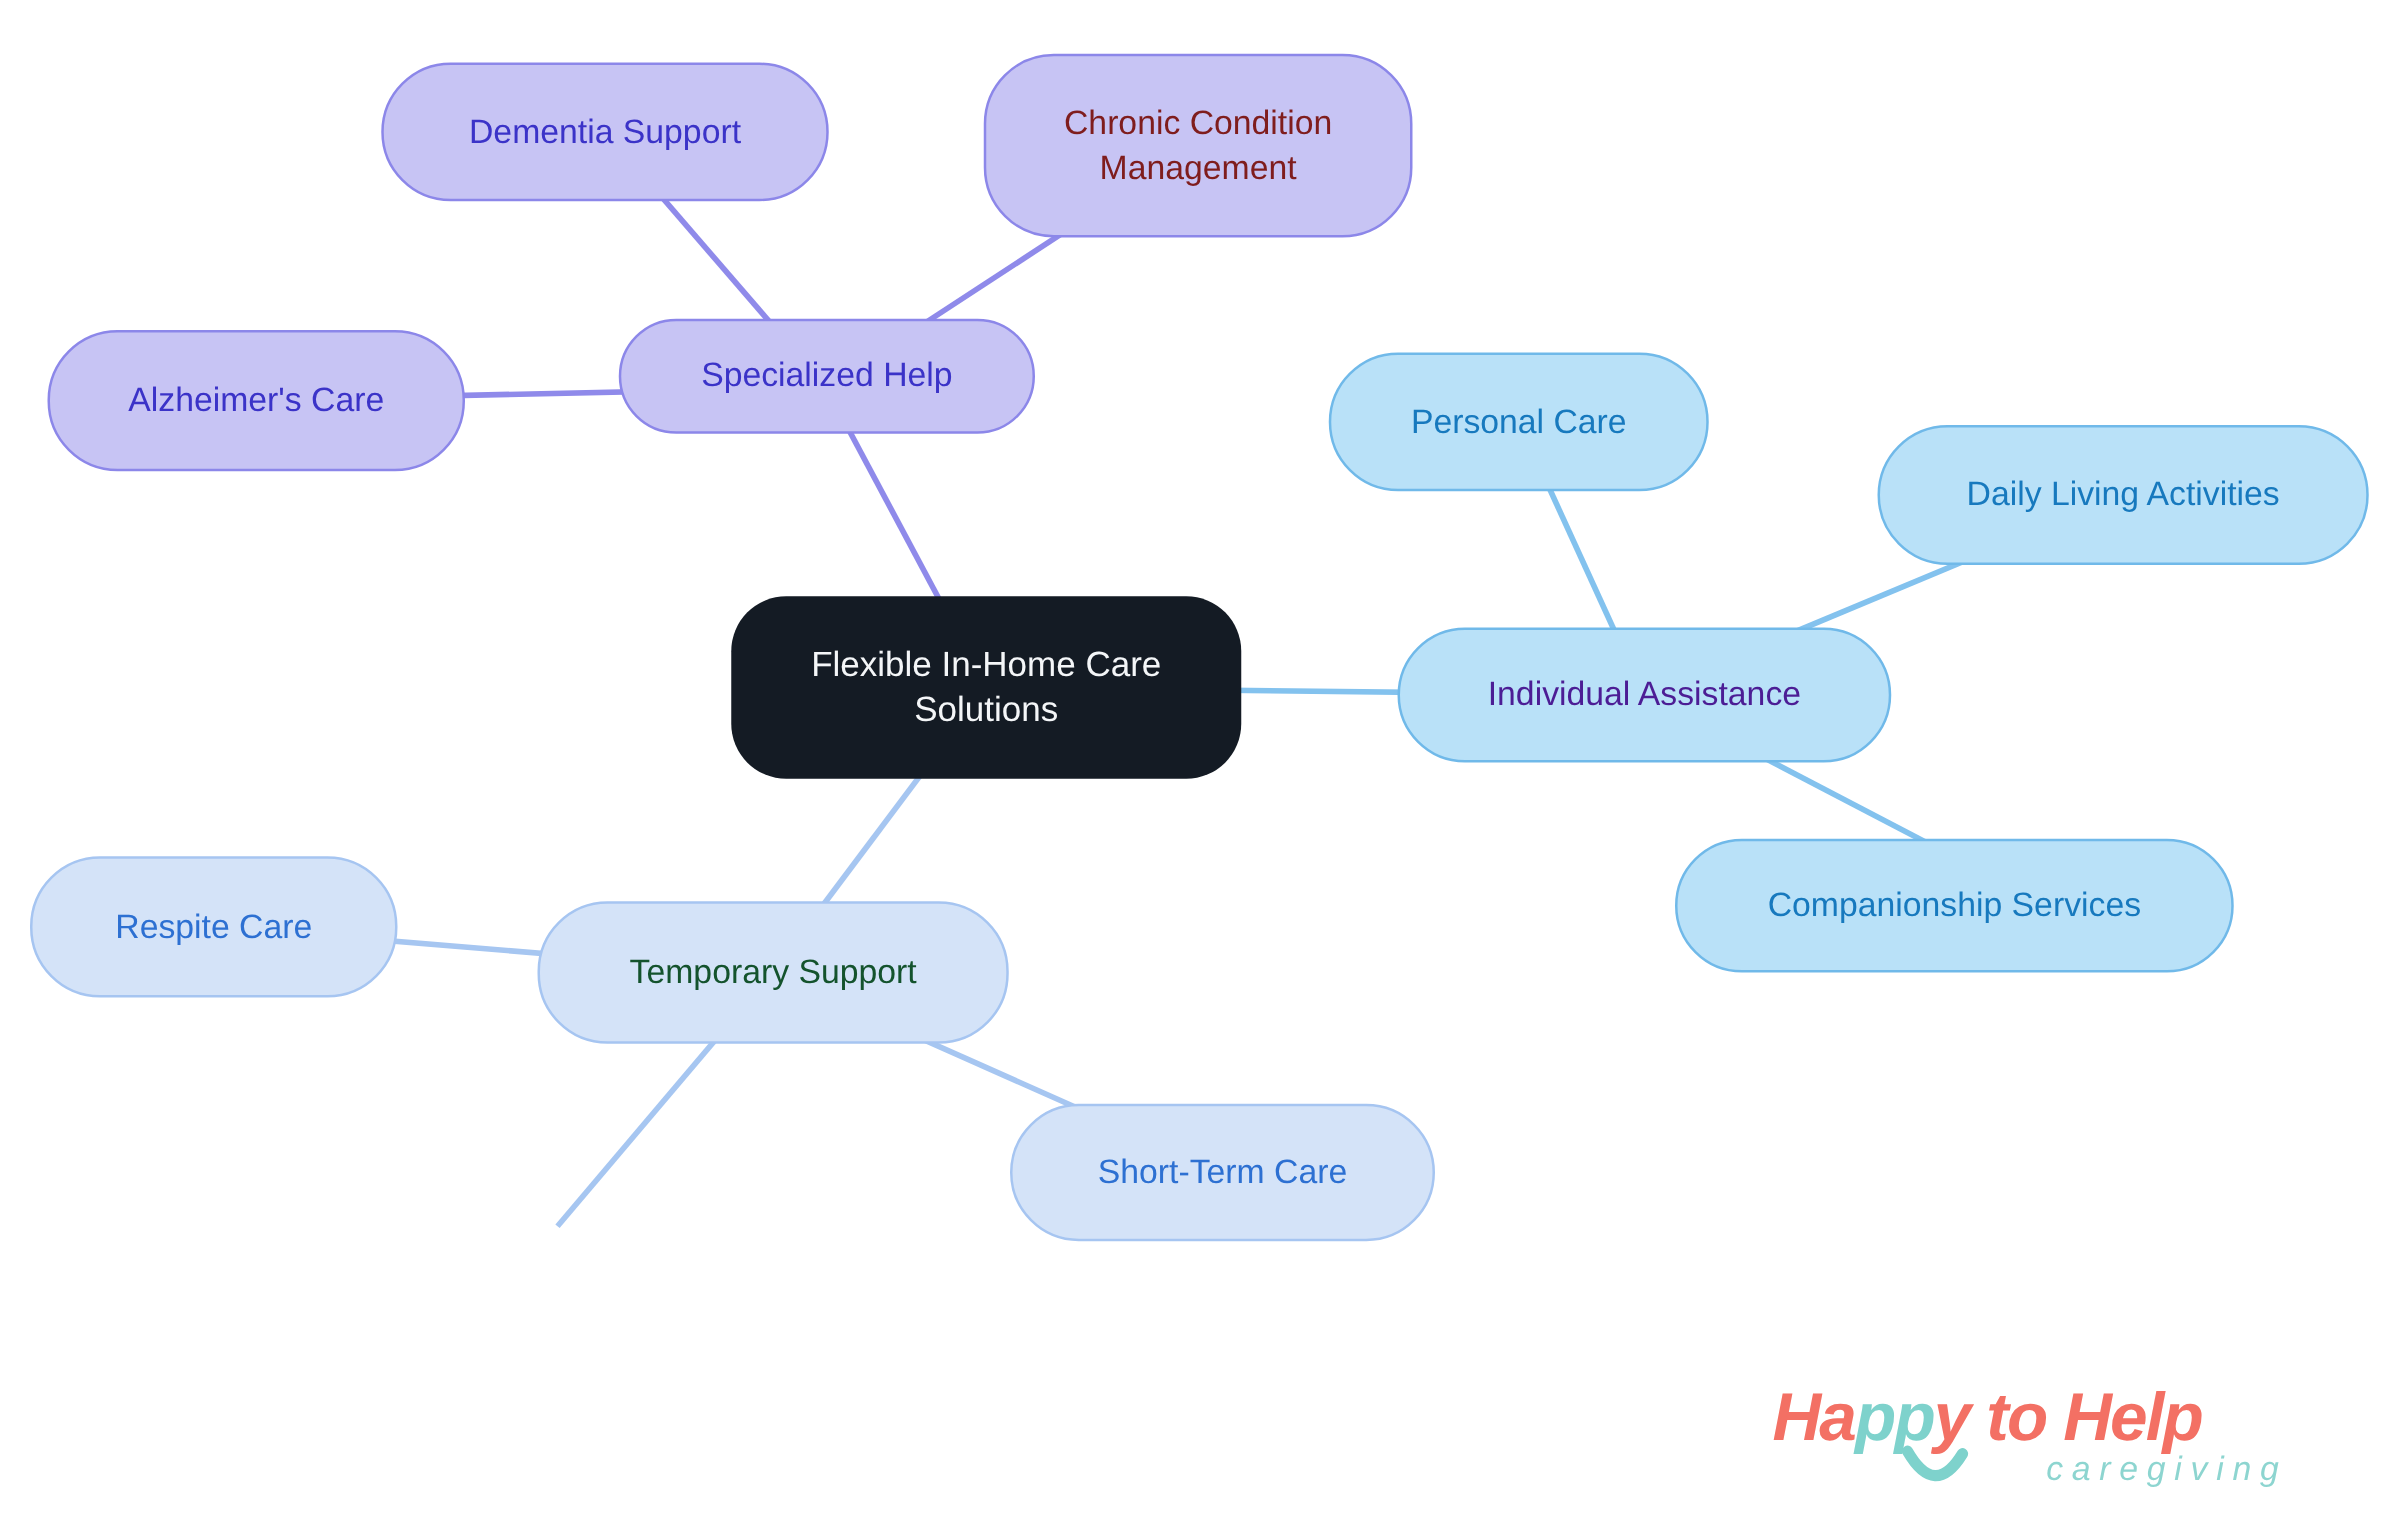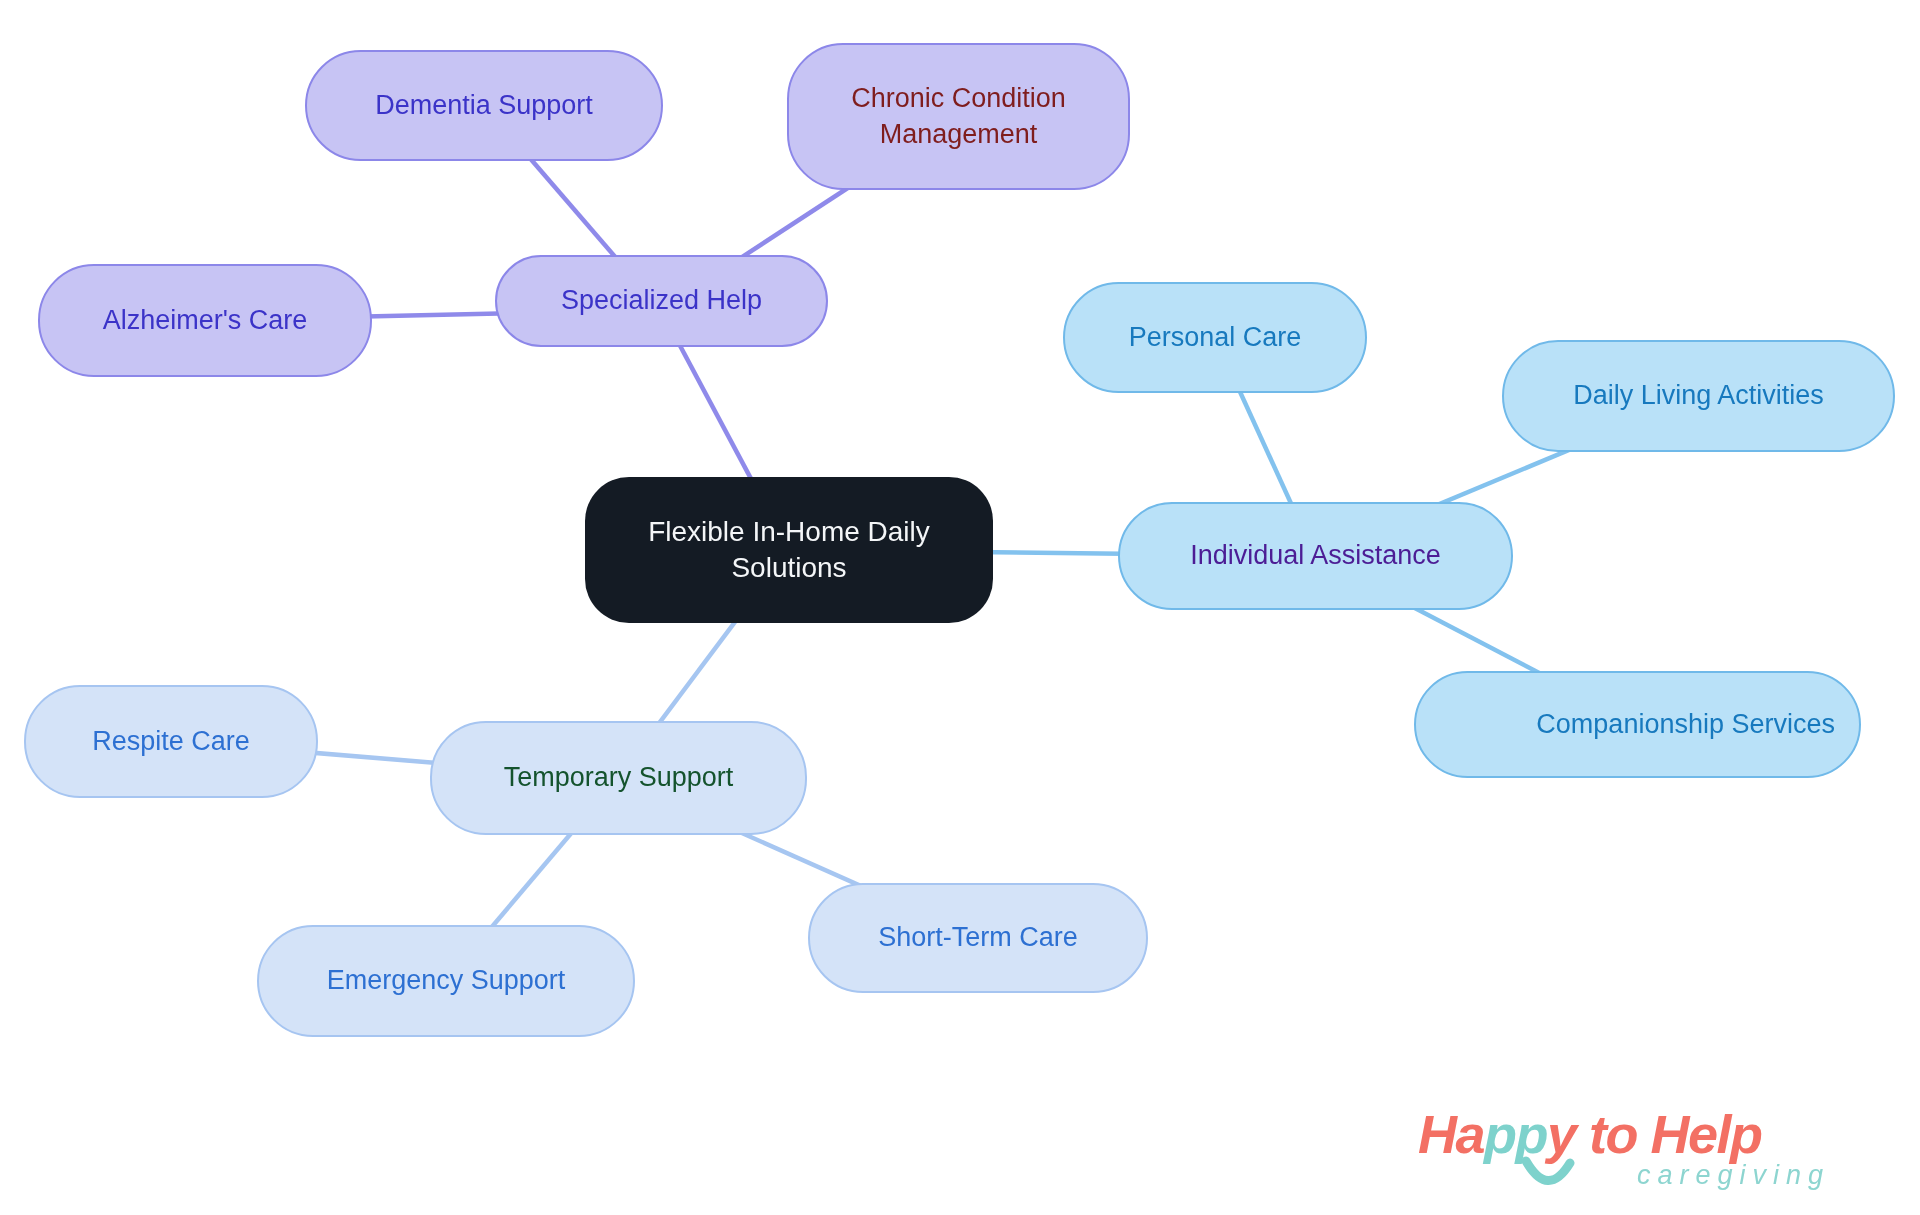--- a/index.html
+++ b/index.html
@@ -38,21 +38,21 @@
   }
   
   #node-center              { left: 585px;  top: 477px; width: 408px; height: 146px; }
   #node-specialized-help    { left: 495px;  top: 255px; width: 333px; height: 92px; }
   #node-dementia-support    { left: 305px;  top: 50px;  width: 358px; height: 111px; }
   #node-chronic-condition   { left: 787px;  top: 43px;  width: 343px; height: 147px; }
   #node-alzheimers-care     { left: 38px;   top: 264px; width: 334px; height: 113px; }
   #node-individual-assistance { left: 1118px; top: 502px; width: 395px; height: 108px; }
   #node-personal-care       { left: 1063px; top: 282px; width: 304px; height: 111px; }
   #node-daily-living        { left: 1502px; top: 340px; width: 393px; height: 112px; }
-  #node-companionship       { left: 1414px; top: 671px; width: 447px; height: 107px; justify-content: flex-end; }
+  #node-companionship       { left: 1340px; top: 671px; width: 447px; height: 107px; }
   #node-temporary-support   { left: 430px;  top: 721px; width: 377px; height: 114px; }
   #node-respite-care        { left: 24px;   top: 685px; width: 294px; height: 113px; }
   #node-emergency-support   { left: 257px;  top: 925px; width: 378px; height: 112px; }
   #node-short-term-care     { left: 808px;  top: 883px; width: 340px; height: 110px; }
   
   #logo {
     position: absolute;
     left: 1418px;
     top: 1103px;
     width: 458px;
@@ -99,21 +99,21 @@
     <line x1="1315" y1="556" x2="1698" y2="396" style="stroke: rgb(131, 194, 238);"></line>
     <line x1="1315" y1="556" x2="1637" y2="724" style="stroke: rgb(131, 194, 238);"></line>
 
     <line x1="789" y1="550" x2="618" y2="778" style="stroke: rgb(166, 198, 241);"></line>
     <line x1="618" y1="778" x2="171" y2="741" style="stroke: rgb(166, 198, 241);"></line>
     <line x1="618" y1="778" x2="446" y2="981" style="stroke: rgb(166, 198, 241);"></line>
     <line x1="618" y1="778" x2="978" y2="938" style="stroke: rgb(166, 198, 241);"></line>
   </svg>
 
   <div class="node center" id="node-center" style="background: rgb(20, 27, 36); color: rgb(244, 246, 248);">
-    <span>Flexible In-Home Daily Solutions</span>
+    <span>Flexible In-Home Care Solutions</span>
   </div>
 
   <div class="node" id="node-specialized-help" style="background: rgb(199, 196, 244); border-color: rgb(140, 135, 233); color: rgb(59, 51, 200);">
     <span>Specialized Help</span>
   </div>
   <div class="node" id="node-dementia-support" style="background: rgb(199, 196, 244); border-color: rgb(140, 135, 233); color: rgb(59, 51, 200);">
     <span>Dementia Support</span>
   </div>
   <div class="node" id="node-chronic-condition" style="background: rgb(199, 196, 244); border-color: rgb(140, 135, 233); color: #7f1d1d;">
     <span>Chronic Condition Management</span>
@@ -134,23 +134,20 @@
   <div class="node" id="node-companionship" style="background: rgb(185, 225, 248); border-color: rgb(112, 185, 233); color: rgb(23, 121, 190);">
     <span>Companionship Services</span>
   </div>
 
   <div class="node" id="node-temporary-support" style="background: rgb(212, 227, 248); border-color: rgb(166, 197, 241); color: #14532d;">
     <span>Temporary Support</span>
   </div>
   <div class="node" id="node-respite-care" style="background: rgb(212, 227, 248); border-color: rgb(166, 197, 241); color: rgb(45, 112, 210);">
     <span>Respite Care</span>
   </div>
-  <div class="node" id="node-emergency-support" style="background: rgb(212, 227, 248); border-color: rgb(166, 197, 241); color: rgb(45, 112, 210);">
-    <span>Emergency Support</span>
-  </div>
   <div class="node" id="node-short-term-care" style="background: rgb(212, 227, 248); border-color: rgb(166, 197, 241); color: rgb(45, 112, 210);">
     <span>Short-Term Care</span>
   </div>
 
   <div id="logo">
     <div id="logo-main">
       <span style="color: rgb(243, 112, 100);">Ha</span><span style="color: rgb(126, 210, 204);">pp</span><span style="color: rgb(243, 112, 100);">y to Help</span>
     </div>
     <svg id="logo-smile" viewBox="0 0 56 44">
       <path d="M 6 8 Q 28 46 50 10" fill="none" stroke-width="9" stroke-linecap="round" style="stroke: rgb(126, 210, 204);"></path>

